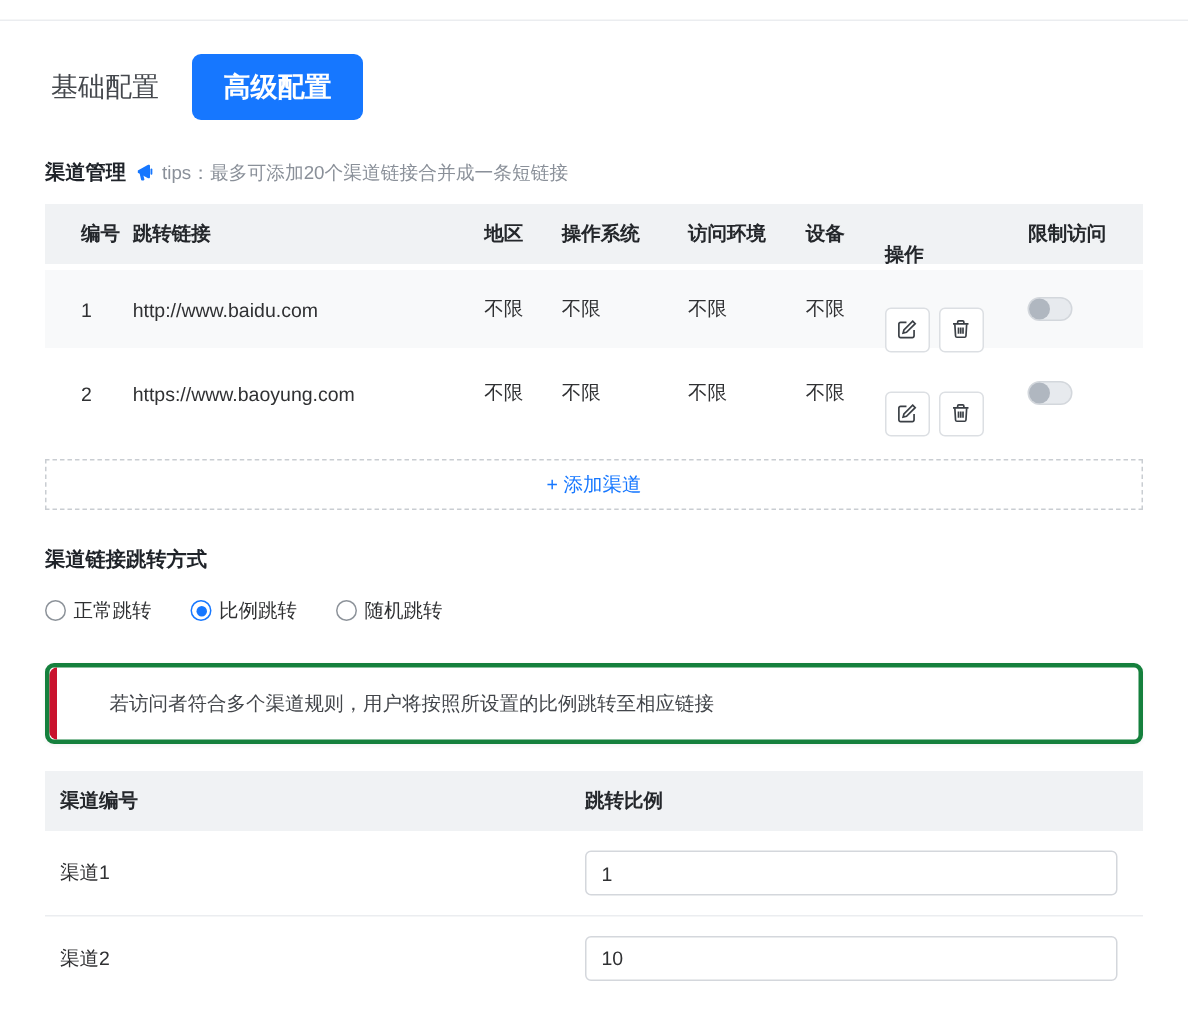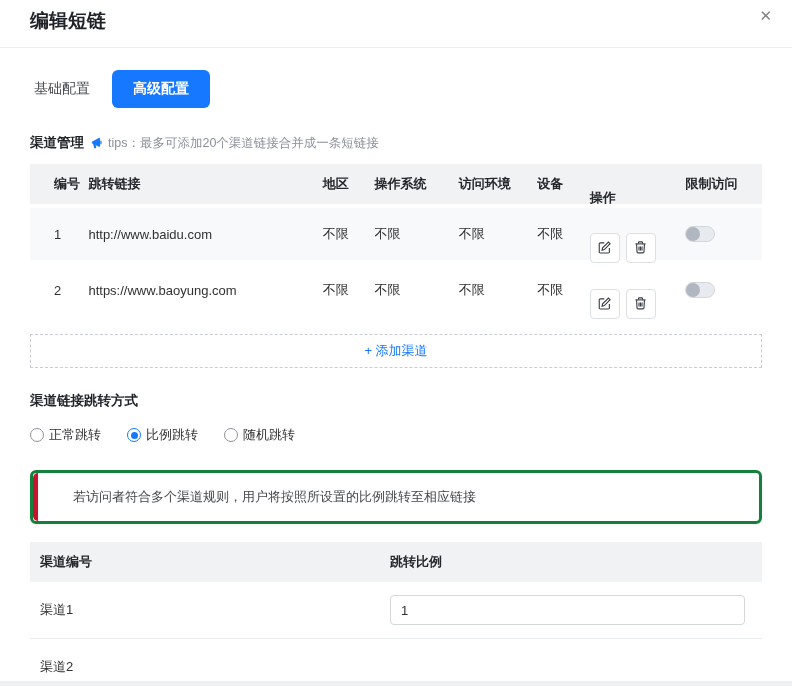--- a/index.html
+++ b/index.html
@@ -9,21 +9,21 @@
 
   
   .modal-header { padding:8px 30px 0; }
   .modal-title { font-size:19px; font-weight:bold; color:#1f2329; }
   .close-btn { position:absolute; top:4px; right:16px; font-size:15px; font-weight:bold;
     color:#7d8287; cursor:pointer; line-height:1; padding:4px; }
   .header-divider { border-bottom:1px solid #ebedf0; margin-top:13px; }
 
   
   .tabs { display:flex; align-items:center; gap:18px; margin:22px 30px 0; }
-  .tab { font-size:14px; color:#45484d; cursor:pointer; padding:10px 4px; }
+  .tab { font-size:18px; color:#45484d; cursor:pointer; padding:10px 4px; }
   .tab.active { background:#1677ff; color:#ffffff; border-radius:6px; padding:10px 21px; font-weight:bold; }
 
   
   .section-row { display:flex; align-items:center; margin:26px 30px 12px; }
   .section-label { font-weight:bold; color:#1f2329; font-size:13.5px; }
   .tips-icon { width:15px; height:15px; margin:0 3px 0 6px; flex:0 0 auto; }
   .tips-text { color:#8a9099; font-size:12.5px; }
 
   
   .ch-table { margin:0 30px; width:732px; }
@@ -76,24 +76,20 @@
   .ratio-input { width:355px; height:30px; border:1px solid #d4d7dc; border-radius:4px;
     padding:0 10px; font-size:13px; color:#303133; font-family:inherit; outline:none; }
 
   .bottom-strip { position:absolute; left:0; right:0; bottom:0; height:5px; background:#eef0f2; }
 </style>
 </head>
 <body>
 
 <div class="modal">
 
-  <div class="modal-header">
-    <div class="modal-title">编辑短链</div>
-    <div class="close-btn">✕</div>
-  </div>
   <div class="header-divider"></div>
 
   <div class="tabs">
     <div class="tab">基础配置</div>
     <div class="tab active">高级配置</div>
   </div>
 
   <div class="section-row">
     <span class="section-label">渠道管理</span>
     <svg class="tips-icon" viewBox="0 0 24 24" fill="#1677ff">
@@ -208,17 +204,20 @@
       <div class="r1">跳转比例</div>
     </div>
     <div class="ratio-row">
       <div class="r0">渠道1</div>
       <div class="r1">
         <input class="ratio-input" type="text" value="1" style="">
       </div>
     </div>
     <div class="ratio-row">
       <div class="r0">渠道2</div>
+      <div class="r1">
+        <input class="ratio-input" type="text" value="10" style="">
+      </div>
     </div>
   </div>
 
   <div class="bottom-strip"></div>
 </div>
 
 </body></html>

